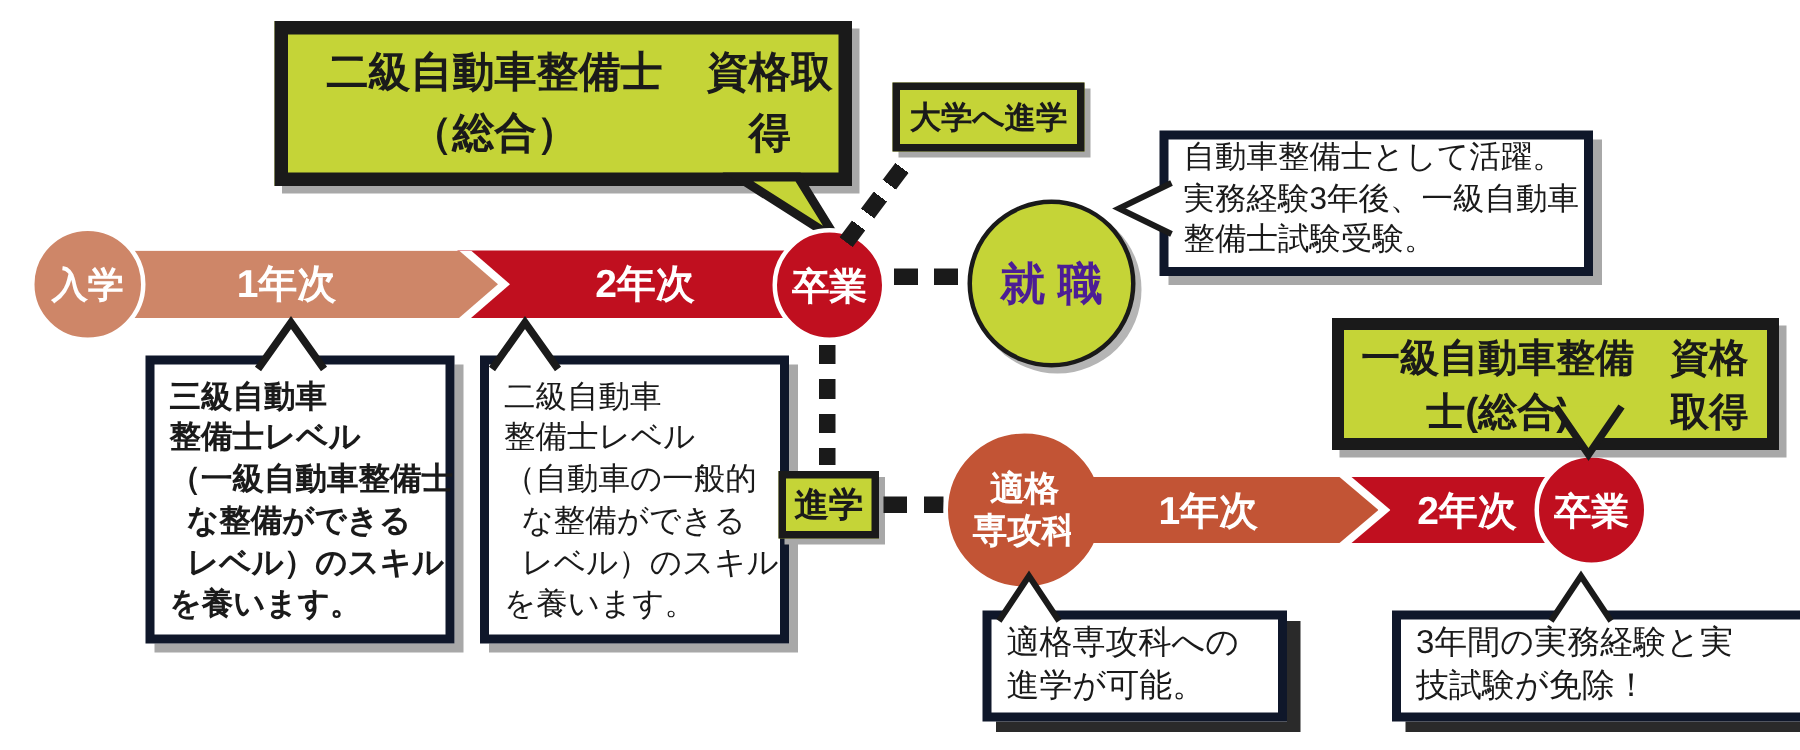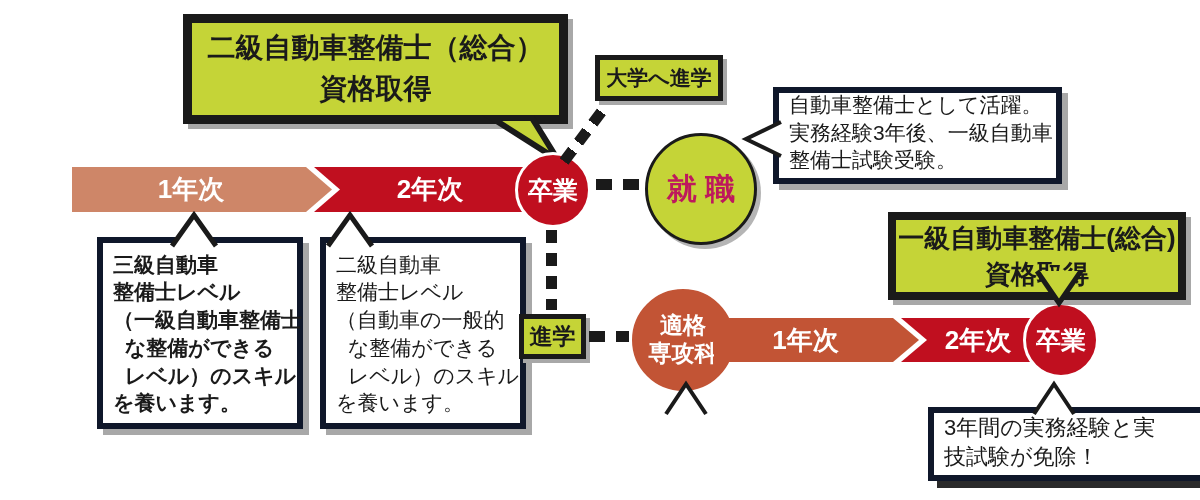--- a/index.html
+++ b/index.html
@@ -4,21 +4,21 @@
 <style>
   html,body{margin:0;padding:0;background:#fff;}
   .stage{
     position:relative;width:1200px;height:500px;background:#ffffff;overflow:hidden;
     font-family:"Liberation Sans","DejaVu Sans",sans-serif;color:#1a1a1a;
   }
   .abs{position:absolute;box-sizing:border-box;}
   
   .green-box{
     background:#c5d437;border:9px solid #1a1a1a;
-    display:flex;flex-direction:column;align-items:center;justify-content:center;
+    display:flex;flex-direction:row;align-items:center;justify-content:center;
     text-align:center;font-weight:bold;box-shadow:5px 5px 0 #a8a8a8;
   }
   .green-box.small{border-width:5px;box-shadow:4px 4px 0 #a8a8a8;}
   .white-box{
     background:#ffffff;border:6px solid #0f172a;box-shadow:6px 6px 0 #a8a8a8;
     display:flex;flex-direction:column;justify-content:flex-end;
   }
   .white-box.thick{border-width:6px;}
   .white-box.dark-shadow{box-shadow:9px 7px 0 #2a2a2a;}
   .note-line{white-space:pre;line-height:1.32;}
@@ -32,21 +32,21 @@
   .bar-label-pad{padding-right:22px;}
   
   .circle{
     border-radius:50%;display:flex;flex-direction:column;align-items:center;justify-content:center;
     font-weight:bold;text-align:center;
   }
   .circle.white-ring{border:3px solid #ffffff;color:#ffffff;}
   .circle-salmon{background:#ce8668;}
   .circle-red{background:#c00f1f;}
   .circle-orange{background:#c25435;}
-  .circle-green{background:#c5d437;border:3px solid #1a1a1a;color:#be185d;box-shadow:4px 4px 0 #b5b5b5;}
+  .circle-green{background:#c5d437;border:3px solid #1a1a1a;color:#4c1d95;box-shadow:4px 4px 0 #b5b5b5;}
   
   .dash-h{height:11px;background:repeating-linear-gradient(90deg,#1a1a1a 0 16px,transparent 16px 27px);}
   .dash-v{width:11px;background:repeating-linear-gradient(180deg,#1a1a1a 0 13px,transparent 13px 23px);}
   .dash-diag{height:11px;background:repeating-linear-gradient(90deg,#1a1a1a 0 14px,transparent 14px 24px);
     transform:rotate(-53deg);transform-origin:0 50%;}
   .tail{position:absolute;overflow:visible;}
 </style>
 </head>
 <body>
 
@@ -72,20 +72,23 @@
   <svg class="tail" style="left:740px;top:118px;" width="44" height="42">
     <path d="M41,4 L6,21 L41,38" fill="#ffffff" stroke="#1a1a1a" stroke-width="4"></path>
   </svg>
 
   <div class="abs bar bar-red" style="left:305px;top:167px;width:250px;height:45px;">
     <span>2年次</span>
   </div>
   <div class="abs bar-white bar-arrow" style="left:72px;top:167px;width:268px;height:45px;"></div>
   <div class="abs bar bar-salmon bar-arrow" style="left:72px;top:167px;width:260px;height:45px;">
     <span class="bar-label-pad">1年次</span>
+  </div>
+  <div class="abs circle circle-salmon white-ring" style="left:20px;top:151px;width:77px;height:77px;font-size:24px;">
+    <span>入学</span>
   </div>
   <div class="abs circle circle-red white-ring" style="left:515px;top:152px;width:76px;height:76px;font-size:25px;">
     <span>卒業</span>
   </div>
 
   <div class="abs dash-diag" style="left:564px;top:156px;width:64px;"></div>
   <div class="abs dash-h" style="left:596px;top:179px;width:46px;"></div>
   <div class="abs dash-v" style="left:546px;top:230px;height:80px;"></div>
 
   <div class="abs circle circle-green" style="left:645px;top:133px;width:112px;height:112px;font-size:30px;">
@@ -138,20 +141,24 @@
   </div>
 
   <div class="abs green-box" style="left:888px;top:193px;width:298px;height:88px;border-width:8px;font-size:26px;line-height:1.4;margin-top:19px;">
     <div>一級自動車整備士(総合)</div>
     <div>資格取得</div>
   </div>
   <svg class="tail" style="left:1032px;top:270px;" width="54" height="38">
     <path d="M5,1 L27,33 L49,1" fill="#c5d437" stroke="#1a1a1a" stroke-width="5"></path>
   </svg>
 
+  <div class="abs white-box dark-shadow" style="left:655px;top:407px;width:203px;height:74px;padding:4px 10px;font-size:22px;">
+    <div class="note-line">適格専攻科への</div>
+    <div class="note-line">進学が可能。</div>
+  </div>
   <svg class="tail" style="left:662px;top:380px;" width="48" height="38">
     <path d="M4,34 L24,4 L44,34" fill="#ffffff" stroke="#1a1a1a" stroke-width="4"></path>
   </svg>
 
   <div class="abs white-box dark-shadow" style="left:928px;top:407px;width:296px;height:74px;padding:4px 10px;font-size:22px;">
     <div class="note-line">3年間の実務経験と実</div>
     <div class="note-line">技試験が免除！</div>
   </div>
   <svg class="tail" style="left:1030px;top:380px;" width="48" height="38">
     <path d="M4,34 L24,4 L44,34" fill="#ffffff" stroke="#1a1a1a" stroke-width="4"></path>

